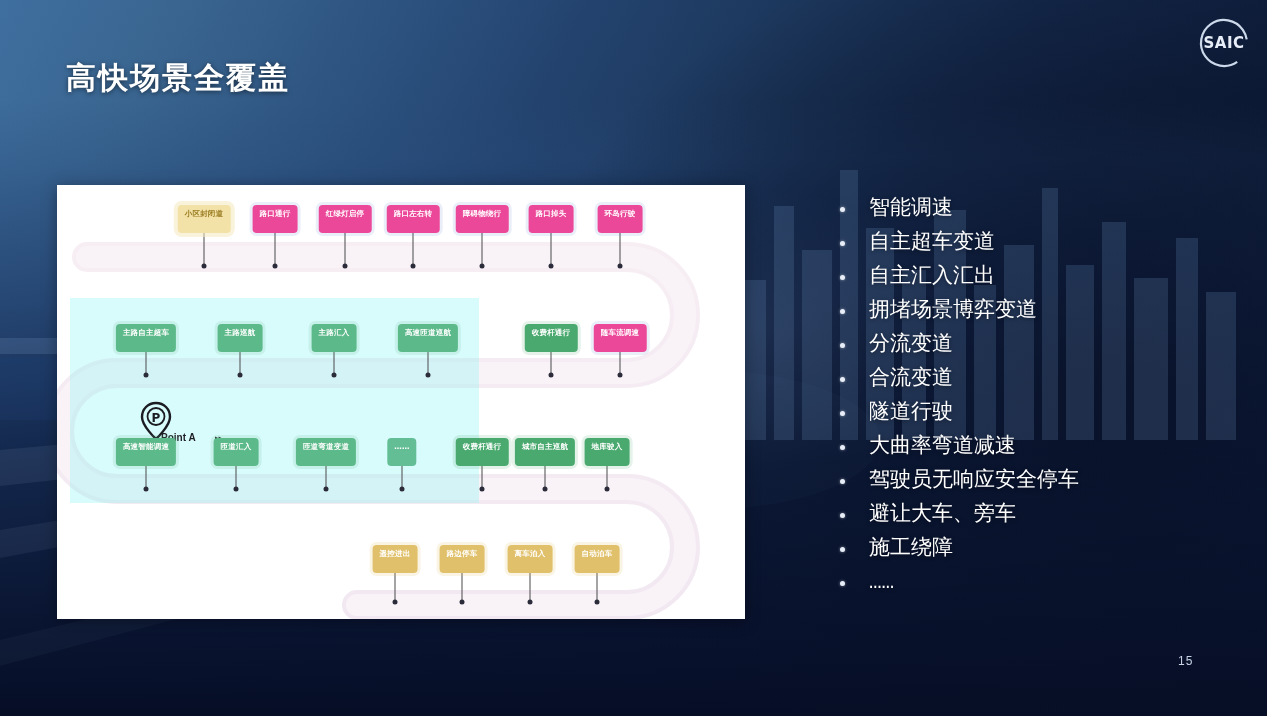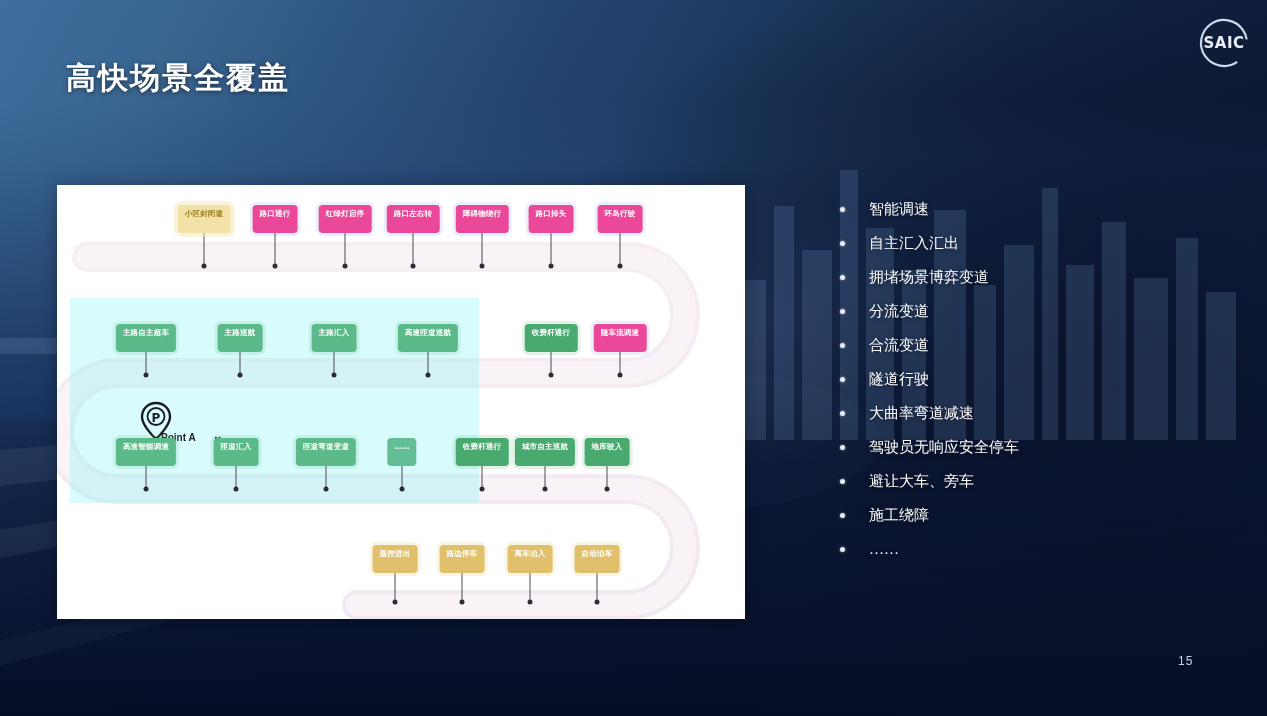--- a/index.html
+++ b/index.html
@@ -68,22 +68,22 @@
   #bullets {
     position:absolute; left:840px; top:193px; width:400px;
   }
   .bullet-row { display:flex; align-items:flex-start; height:34px; }
   .bullet-dot {
     width:5px; height:5px; border-radius:50%;
     background:#e8eef8; margin-top:14px; margin-right:24px; flex:none;
     box-shadow:0 0 3px rgba(255,255,255,.5);
   }
   .bullet-text {
-    font-size:15px; color:#ffffff; line-height:32px;
-    font-family:Liberation Serif, serif;
+    font-size:21px; color:#ffffff; line-height:32px;
+    font-family:Liberation Mono, monospace;
     text-shadow:0 1px 4px rgba(0,0,0,.45);
     white-space:nowrap;
   }
 
   
   #diagram {
     position:absolute; left:57px; top:185px; width:688px; height:434px;
     background:#ffffff; overflow:hidden;
     box-shadow:0 2px 14px rgba(0,0,0,.35);
   }
@@ -183,20 +183,24 @@
     <circle cx="29" cy="29" r="23" fill="none" stroke="#ccd9ea" stroke-width="2.2" stroke-dasharray="118 26" transform="rotate(55 29 29)"></circle>
     <text x="29" y="34" text-anchor="middle" font-family="DejaVu Sans, sans-serif" font-size="15" font-weight="bold" fill="#e8eef8" letter-spacing="0.5">SAIC</text>
   </svg>
 
   <div id="page-num">15</div>
 
   <div id="bullets">
       <div class="bullet-row">
         <div class="bullet-dot"></div>
         <div class="bullet-text">智能调速</div>
+      </div>
+      <div class="bullet-row">
+        <div class="bullet-dot"></div>
+        <div class="bullet-text">自主超车变道</div>
       </div>
       <div class="bullet-row">
         <div class="bullet-dot"></div>
         <div class="bullet-text">自主汇入汇出</div>
       </div>
       <div class="bullet-row">
         <div class="bullet-dot"></div>
         <div class="bullet-text">拥堵场景博弈变道</div>
       </div>
       <div class="bullet-row">

